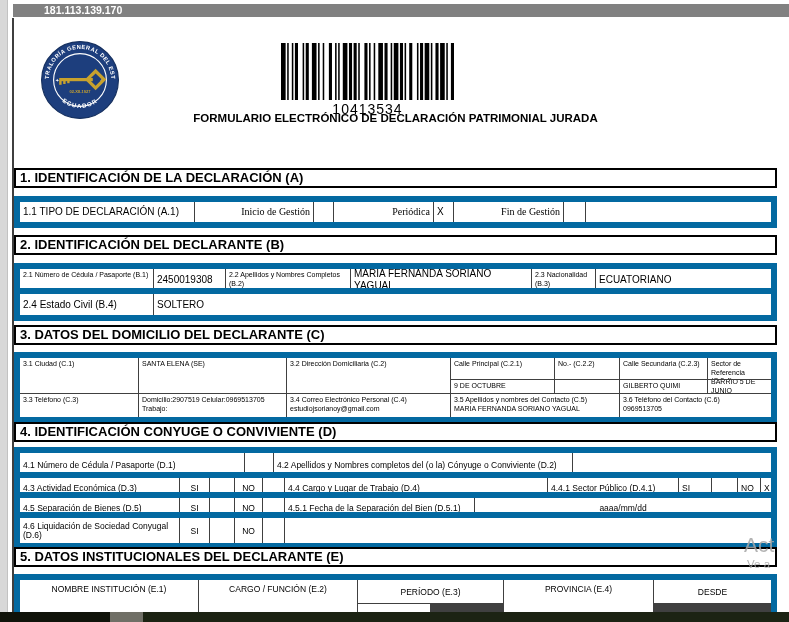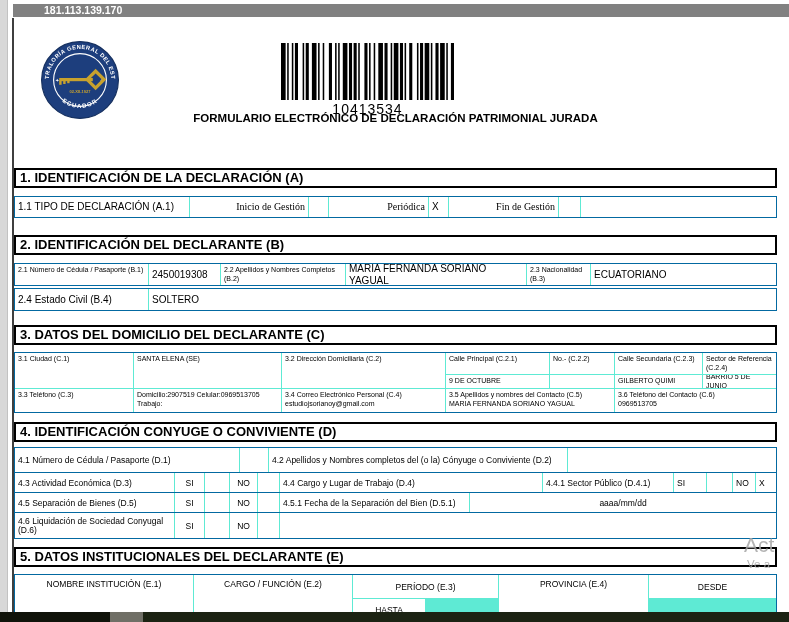--- a/index.html
+++ b/index.html
@@ -17,21 +17,21 @@
   .seal { left:40px; top:40px; width:80px; height:80px; }
 
   .barcode-wrap { left:281px; top:43px; width:173px; height:57px; }
   .barcode-num { left:281px; top:101px; width:173px; text-align:center; font-size:14px; letter-spacing:1px; }
 
   .doc-title { left:14px; top:112px; width:763px; text-align:center; font-weight:bold; font-size:11.5px; }
 
   .sect { left:14px; width:763px; height:20px; border:2px solid #000; font-weight:bold;
           font-size:13px; line-height:15px; padding-left:4px; background:#fff; }
 
-  .tbl { left:14px; width:763px; display:grid; gap:1px; background:#5eead4; border:1px solid #0369a1; }
+  .tbl { left:14px; width:763px; display:grid; gap:1px; background:#404040; border:6px solid #0369a1; }
   .tbl > div { background:#fff; display:flex; align-items:center; padding:0 3px; overflow:hidden; }
   .top    { align-items:flex-start !important; padding-top:2px !important; }
   .right  { justify-content:flex-end;font-family:Liberation Serif, serif; }
   .center { justify-content:center; }
   .stack  { flex-direction:column; align-items:flex-start !important; justify-content:flex-start;
             padding-top:2px !important; }
   .span2r { grid-row:span 2; }
   .span2c { grid-column:span 2; }
 
   .f7  { font-size:7px;   line-height:8.5px; }

